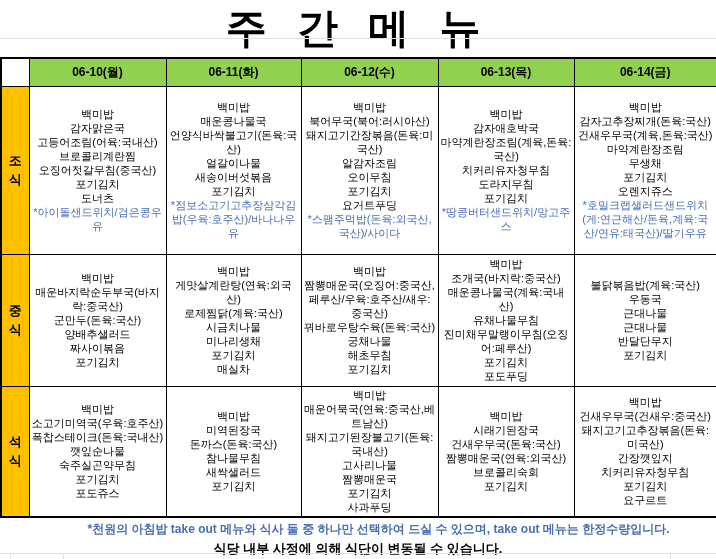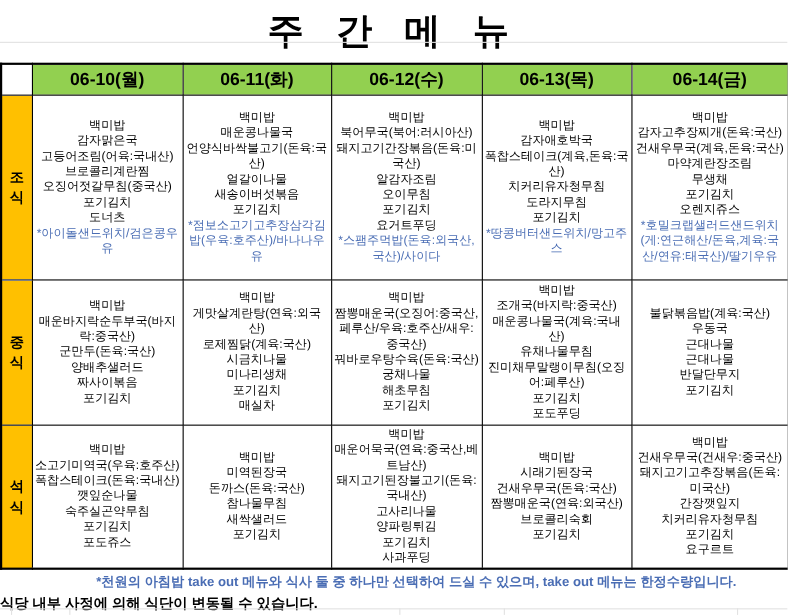--- a/index.html
+++ b/index.html
@@ -9,55 +9,55 @@
     position: relative; overflow: hidden;
     font-family: "Liberation Sans", "DejaVu Sans", sans-serif;
     color: #000;
   }
   .title-band {
     height: 57px;
     display: flex; align-items: center; justify-content: center;
     position: relative;
   }
   .title {
-    font-size: 33px; font-weight: bold;
-    letter-spacing: 10px; white-space: pre;
+    font-size: 41px; font-weight: bold;
+    letter-spacing: 10px; white-space: pre; font-family: Liberation Serif, serif;
   }
   .faint-h { position: absolute; left: 0; width: 716px; height: 1px; background: var(--grid-faint, #e0e0e0); }
   .faint-v { position: absolute; width: 1px; background: var(--grid-faint, #e0e0e0); }
 
   table.menu {
     border-collapse: collapse; table-layout: fixed;
     width: 716px; border: 2px solid var(--border, #000);
   }
   .menu th, .menu td {
     border: 1px solid var(--border, #000);
     text-align: center; vertical-align: middle;
     padding: 1px 2px;
     overflow: hidden;
   }
   .menu thead th {
     background: var(--header-bg, #92d050);
-    font-size: 16px; font-weight: bold; height: 28px;
+    font-size: 12px; font-weight: bold; height: 28px;
   }
   .menu thead th.corner { background: #ffffff; }
   th.meal { background: var(--label-bg, #ffc000); font-size: 13px; font-weight: bold; }
   .vlabel { width: 1em; margin: 15px auto; word-break: break-all; line-height: 1.5; }
   td.cell { font-size: 11px; line-height: 14px; background: #ffffff; }
   tr.r-breakfast td, tr.r-breakfast th { height: 168px; }
   tr.r-lunch td, tr.r-lunch th { height: 132px; }
   tr.r-dinner td, tr.r-dinner th { height: 131px; }
   .special { color: var(--special-text, #4a6db4); }
   .foot-blue {
     margin-top: 3px; text-align: center;
     font-size: 12px; font-weight: bold;
     color: var(--special-text, #4a6db4);
     padding-left: 41px;
   }
-  .foot-black { margin-top: 2px; text-align: left; font-size: 13px; font-weight: bold; }
+  .foot-black { margin-top: 2px; text-align: center; font-size: 13px; font-weight: bold; }
 </style>
 </head>
 <body>
 
 <div class="title-band">
   <div class="faint-h" style="top:38px;"></div>
   <div class="title">주 간 메 뉴</div>
 </div>
 
 <table class="menu">
@@ -122,21 +122,21 @@
             <div>요거트푸딩</div>
           </div>
         <div class="special">
             <div>*스팸주먹밥(돈육:외국산,국산)/사이다</div>
           </div>
       </td>
       <td class="cell">
         <div>
             <div>백미밥</div>
             <div>감자애호박국</div>
-            <div>폭찹스테이크(계육,돈육:국산)</div>
+            <div>마약계란장조림(계육,돈육:국산)</div>
             <div>치커리유자청무침</div>
             <div>도라지무침</div>
             <div>포기김치</div>
           </div>
         <div class="special">
             <div>*땅콩버터샌드위치/망고주스</div>
           </div>
       </td>
       <td class="cell">
         <div>
@@ -234,21 +234,21 @@
             <div>새싹샐러드</div>
             <div>포기김치</div>
           </div>
       </td>
       <td class="cell">
         <div>
             <div>백미밥</div>
             <div>매운어묵국(연육:중국산,베트남산)</div>
             <div>돼지고기된장불고기(돈육:국내산)</div>
             <div>고사리나물</div>
-            <div>양파링튀김</div>
+            <div>짬뽕매운국</div>
             <div>포기김치</div>
             <div>사과푸딩</div>
           </div>
       </td>
       <td class="cell">
         <div>
             <div>백미밥</div>
             <div>시래기된장국</div>
             <div>건새우무국(돈육:국산)</div>
             <div>짬뽕매운국(연육:외국산)</div>

